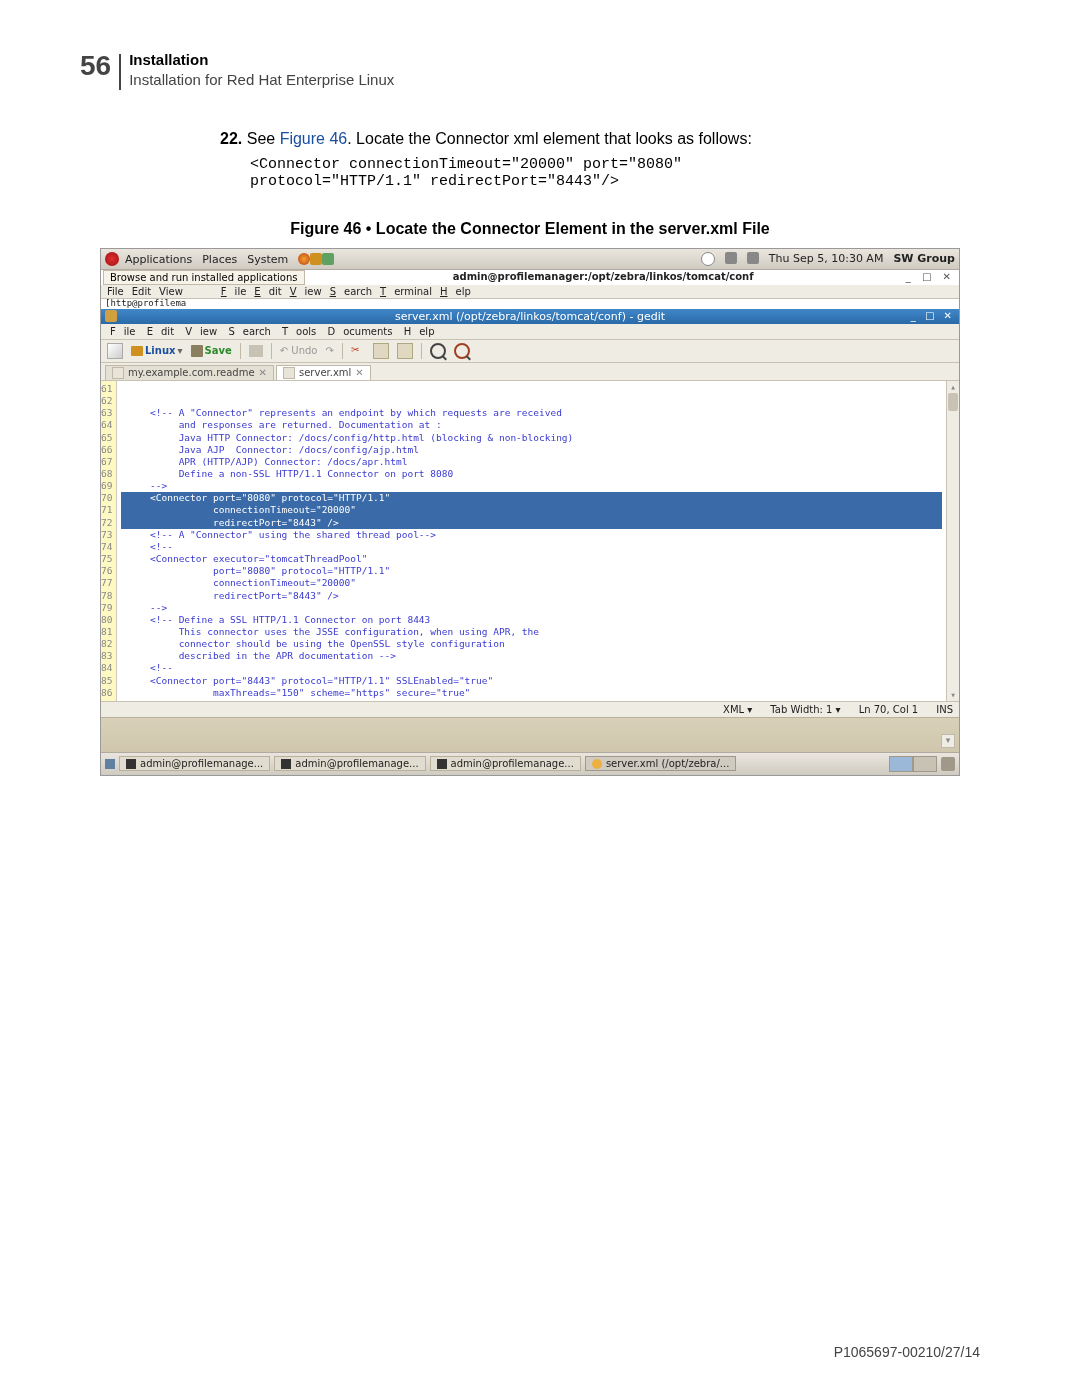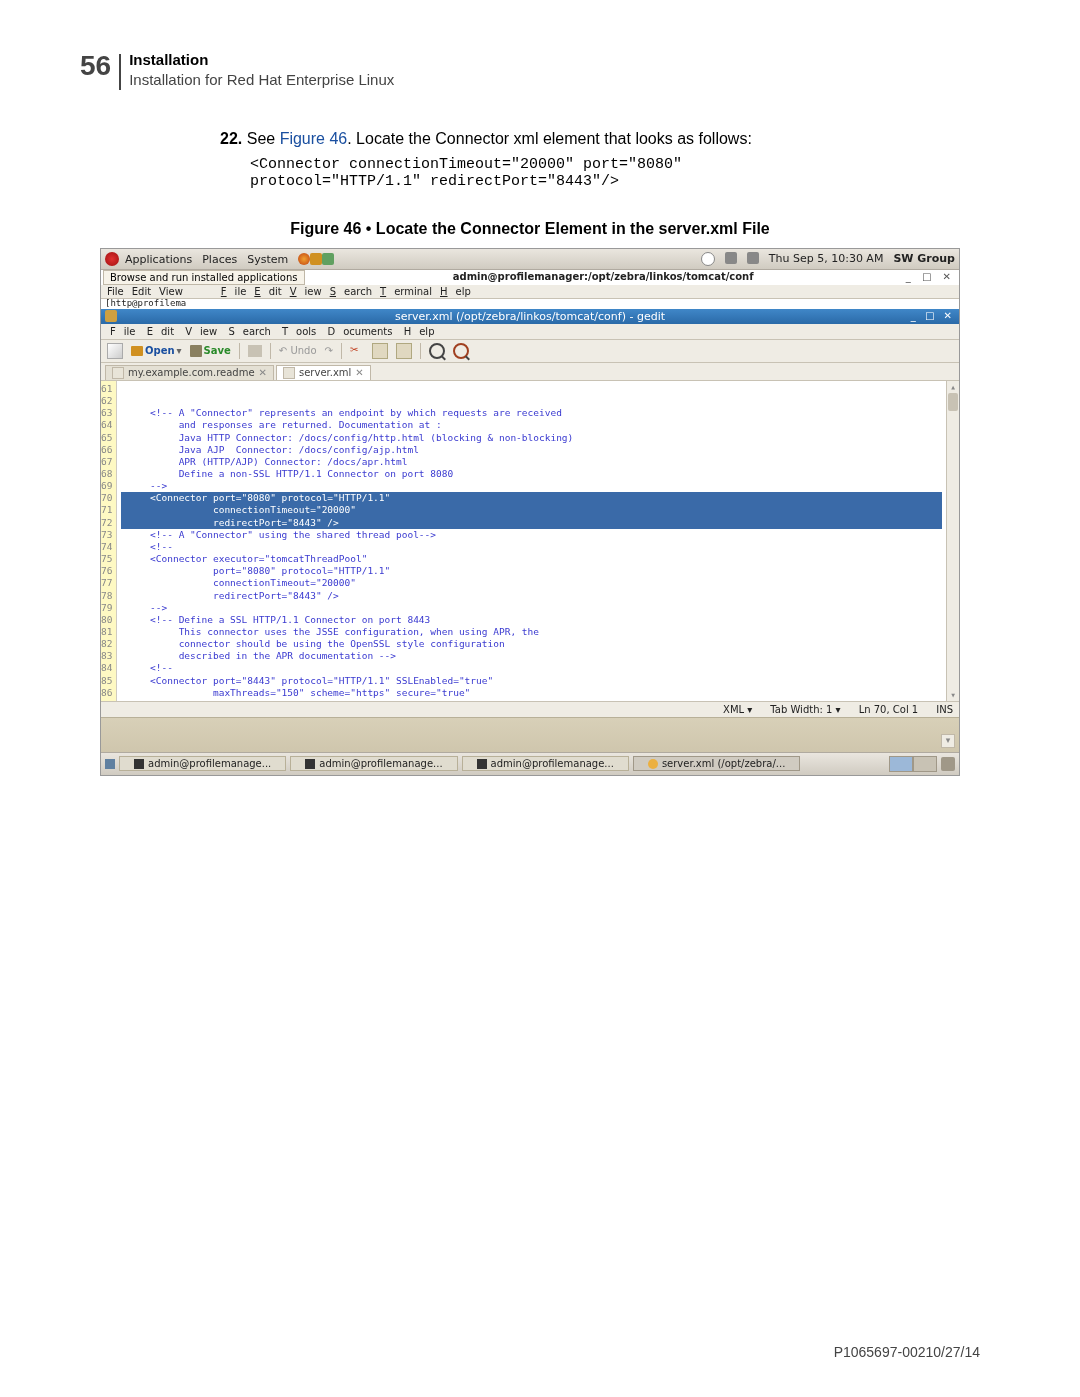--- a/index.html
+++ b/index.html
@@ -246,21 +246,21 @@
     height: 22px;
     display: flex;
     align-items: center;
     padding: 0 4px;
     gap: 4px;
     font-size: 10px;
   }
   .task-btn {
     background: #e0dccf;
     border: 1px solid #b8b098;
-    padding: 1px 14px;
+    padding: 1px 6px;
     display: flex;
     align-items: center;
     gap: 4px;
     color: #222;
   }
   .task-btn.active { background: #d0cbc1; border-color:#a09888; }
   .task-ico { width:10px;height:10px;display:inline-block;background:#444; }
   .task-ico.term { background:#333; }
   .task-ico.gedit { background:#ecb040;border-radius:50%; }
   .task-spacer { flex:1; }
@@ -356,21 +356,21 @@
       <span><span class="mnem">V</span>iew</span>
       <span><span class="mnem">S</span>earch</span>
       <span><span class="mnem">T</span>ools</span>
       <span><span class="mnem">D</span>ocuments</span>
       <span><span class="mnem">H</span>elp</span>
     </div>
     <div class="gedit-toolbar">
       <span class="tb-icon tb-new"></span>
       <span style="display:flex;align-items:center;gap:2px;">
         <span style="width:12px;height:10px;background:#d09020;display:inline-block;border-radius:1px;"></span>
-        <span class="tb-open">Open</span>
+        <span class="tb-open">Linux</span>
         <span style="color:#666;">▾</span>
       </span>
       <span style="display:flex;align-items:center;gap:2px;">
         <span style="width:12px;height:12px;background:#8a8060;display:inline-block;border-radius:1px;"></span>
         <span class="tb-save">Save</span>
       </span>
       <span class="tb-sep"></span>
       <span style="width:14px;height:12px;background:#c8c2b4;display:inline-block;"></span>
       <span class="tb-sep"></span>
       <span class="tb-undo">↶ <span>Undo</span></span>

